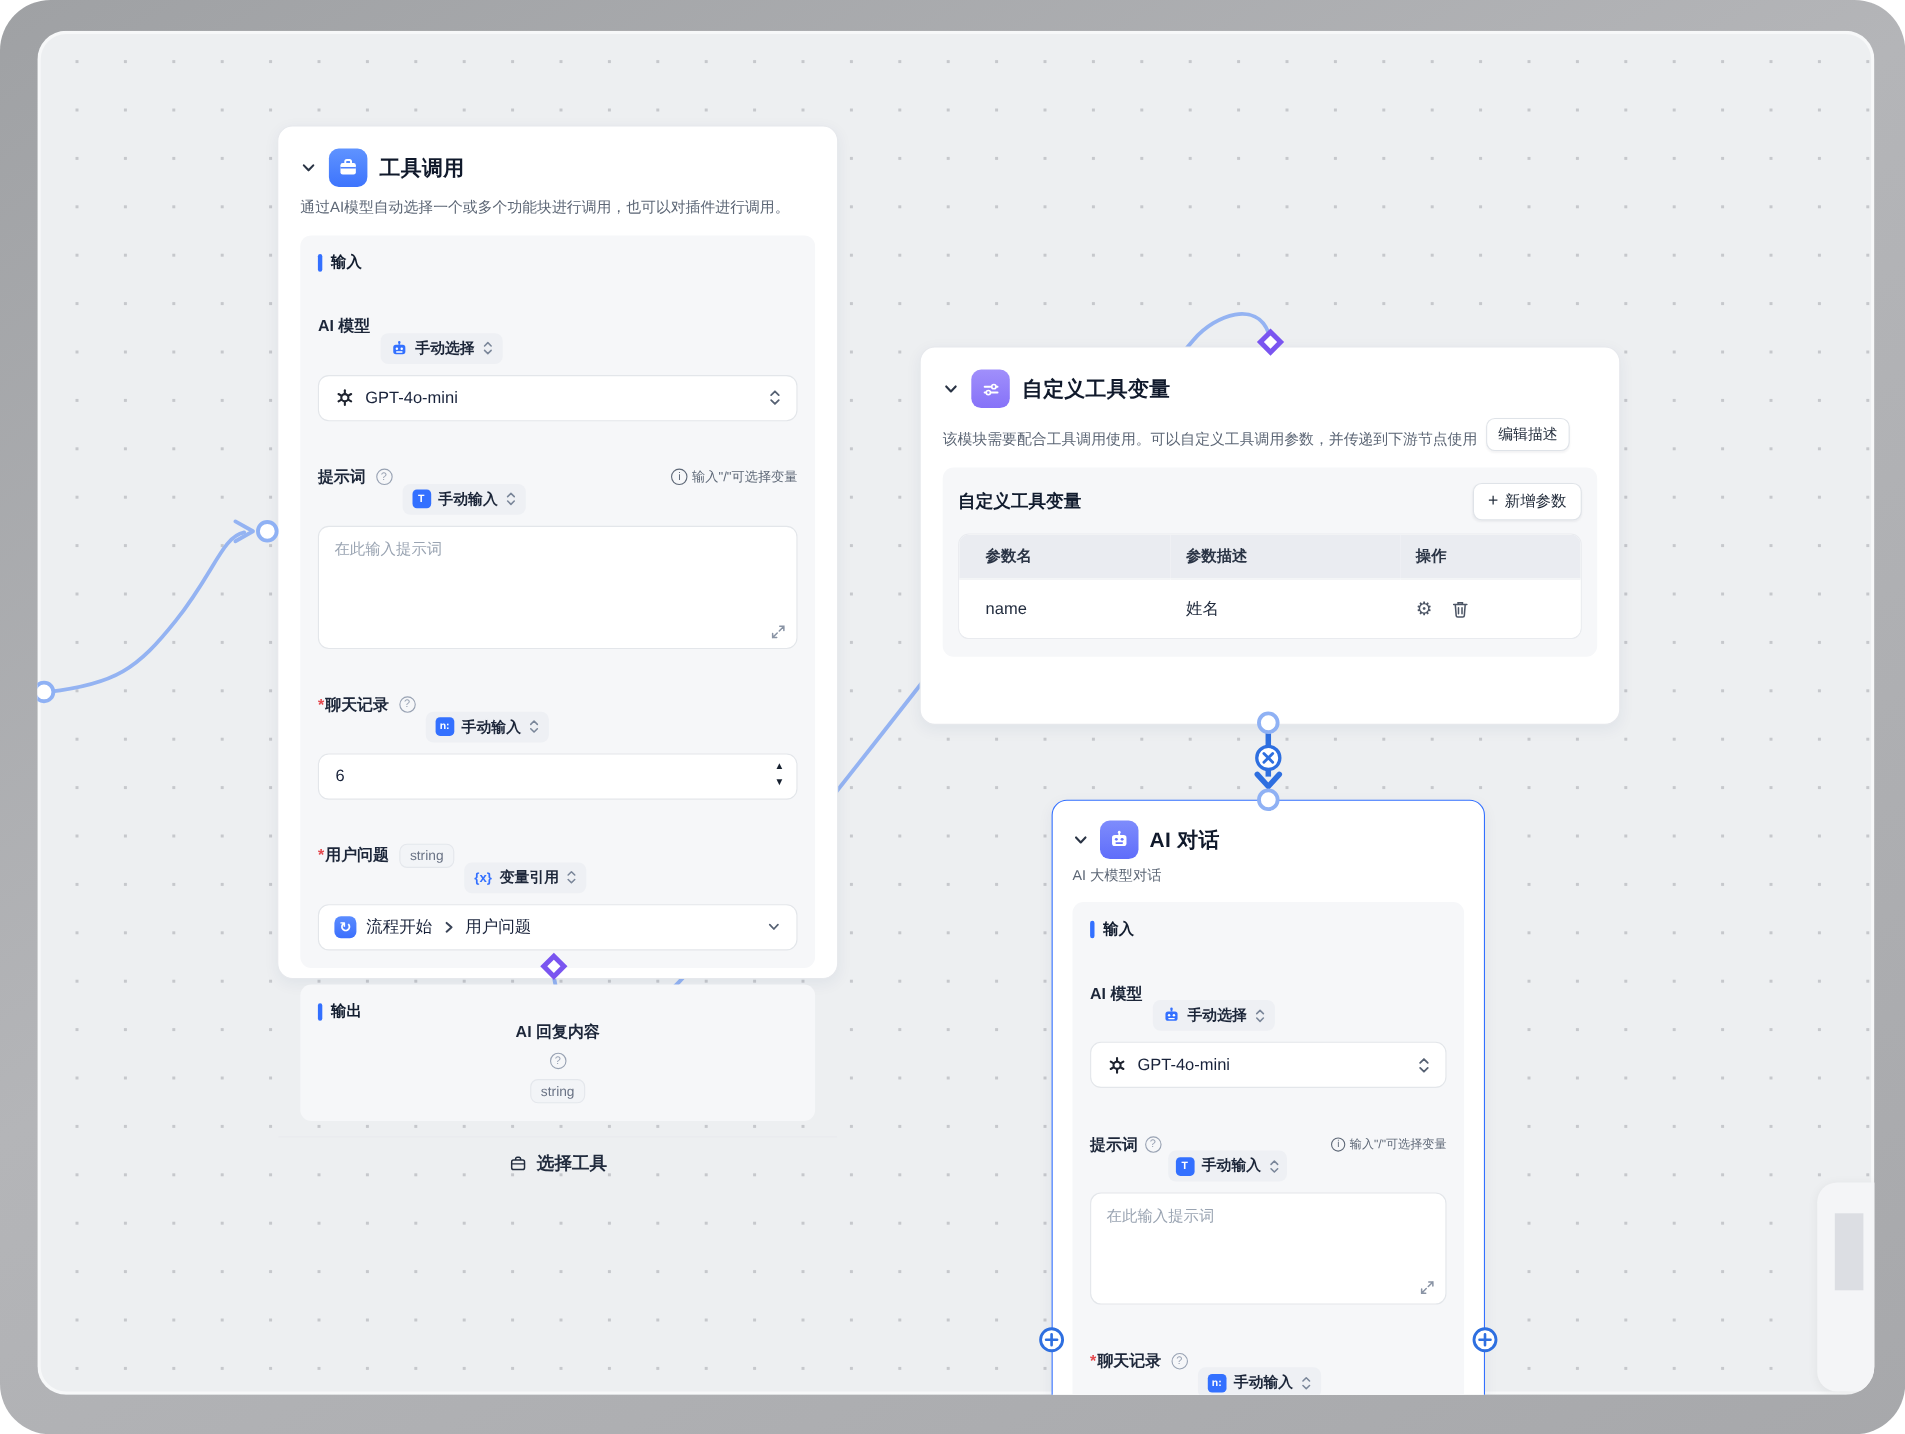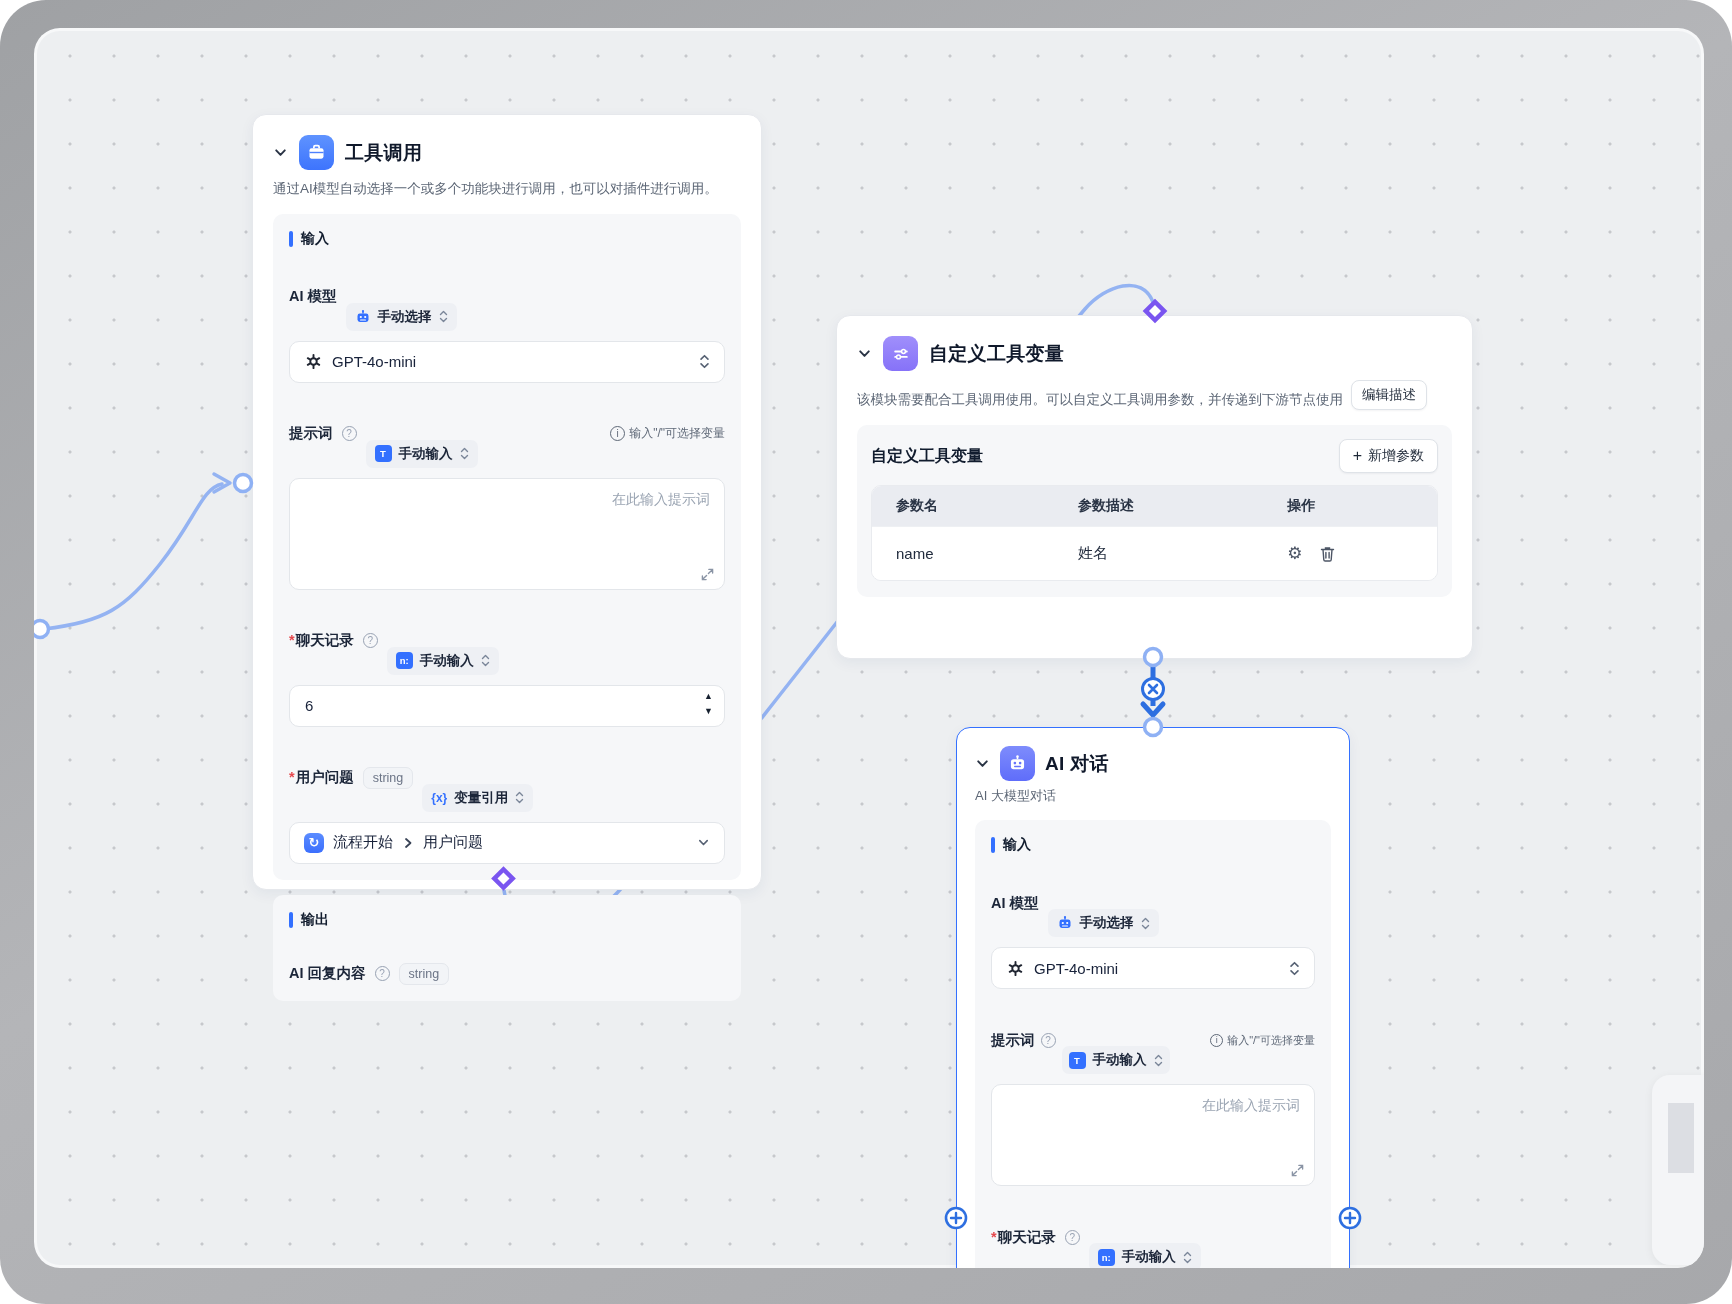--- a/index.html
+++ b/index.html
@@ -45,21 +45,21 @@
            font-size:10px; display:inline-flex; align-items:center; justify-content:center; flex:0 0 auto; }
   .hint { margin-left:auto; display:flex; align-items:center; gap:4px; font-size:12px; color:#5e6877; white-space:nowrap; }
   .hint .helpc { border-color:#5e6877; color:#5e6877; }
 
   .select { display:flex; align-items:center; gap:9px; background:#fff; border:1px solid #e3e6ea;
             border-radius:10px; height:42px; padding:0 14px; margin-top:10px; cursor:pointer; }
   .select .val { font-size:15px; color:#18223a; }
   .textarea { position:relative; background:#fff; border:1px solid #e3e6ea; border-radius:10px;
               margin-top:10px; }
   .textarea textarea { width:100%; height:100%; border:0; background:transparent; resize:none;
-              font-family:inherit; font-size:14px; color:#18223a; padding:12px 14px; outline:none;text-align:right; }
+              font-family:inherit; font-size:14px; color:#18223a; padding:12px 14px; outline:none; }
   .textarea textarea::placeholder { color:#9aa4b2; }
   .expand { position:absolute; right:10px; bottom:8px; }
   .numwrap { position:relative; margin-top:10px; }
   .numwrap input { width:100%; height:42px; border:1px solid #e3e6ea; border-radius:10px; background:#fff;
                    font-family:inherit; font-size:15px; color:#18223a; padding:0 34px 0 15px; outline:none; }
   .steppers { position:absolute; right:12px; top:4px; display:flex; flex-direction:column; line-height:1;
               font-size:9px; color:#16202f; cursor:pointer; }
   .steppers span { padding:3px 0; }
 
   .footerbtn { border-top:1px solid #e8eaee; margin:14px -20px 0; padding:14px 0 2px;
@@ -217,27 +217,35 @@
                 <path d="M3 5 L7 9.2 L11 5" fill="none" stroke="#566173" stroke-width="1.7" stroke-linecap="round" stroke-linejoin="round"></path>
               </svg>
       </div>
     </div>
 
     <div class="panel">
       <div class="seclabel">
               <span class="secbar"></span>
               <span>输出</span>
             </div>
-      <div class="row" style="margin-top:34px;">
+      <div class="row" style="margin-top:0;flex-direction:column;">
         <span class="rowlabel" style="font-weight:600;">AI 回复内容</span>
         <span class="helpc">?</span>
         <span class="typetag">string</span>
       </div>
     </div>
 
+    <div class="footerbtn">
+      <svg width="18" height="18" viewBox="0 0 24 24">
+              <path d="M9 7.5 V6 A1.8 1.8 0 0 1 10.8 4.2 h2.4 A1.8 1.8 0 0 1 15 6 v1.5" fill="none" stroke="#222c3e" stroke-width="1.8"></path>
+              <rect x="4.2" y="7.5" width="15.6" height="11.5" rx="2.2" fill="none" stroke="#222c3e" stroke-width="1.8"></rect>
+              <line x1="4.2" y1="12" x2="19.8" y2="12" stroke="#222c3e" stroke-width="1.6"></line>
+            </svg>
+      <span>选择工具</span>
+    </div>
   </div>
 
   <div class="node" style="left:836px; top:315px; width:637px; height:344px;">
     <div class="nhead">
       <svg width="15" height="15" viewBox="0 0 14 14">
               <path d="M3 5 L7 9.2 L11 5" fill="none" stroke="#2a3445" stroke-width="1.8" stroke-linecap="round" stroke-linejoin="round"></path>
             </svg>
       <span class="nicon purple">
         <svg width="20" height="20" viewBox="0 0 24 24">
                 <line x1="5" y1="9" x2="19" y2="9" stroke="#fff" stroke-width="2.2" stroke-linecap="round"></line>

